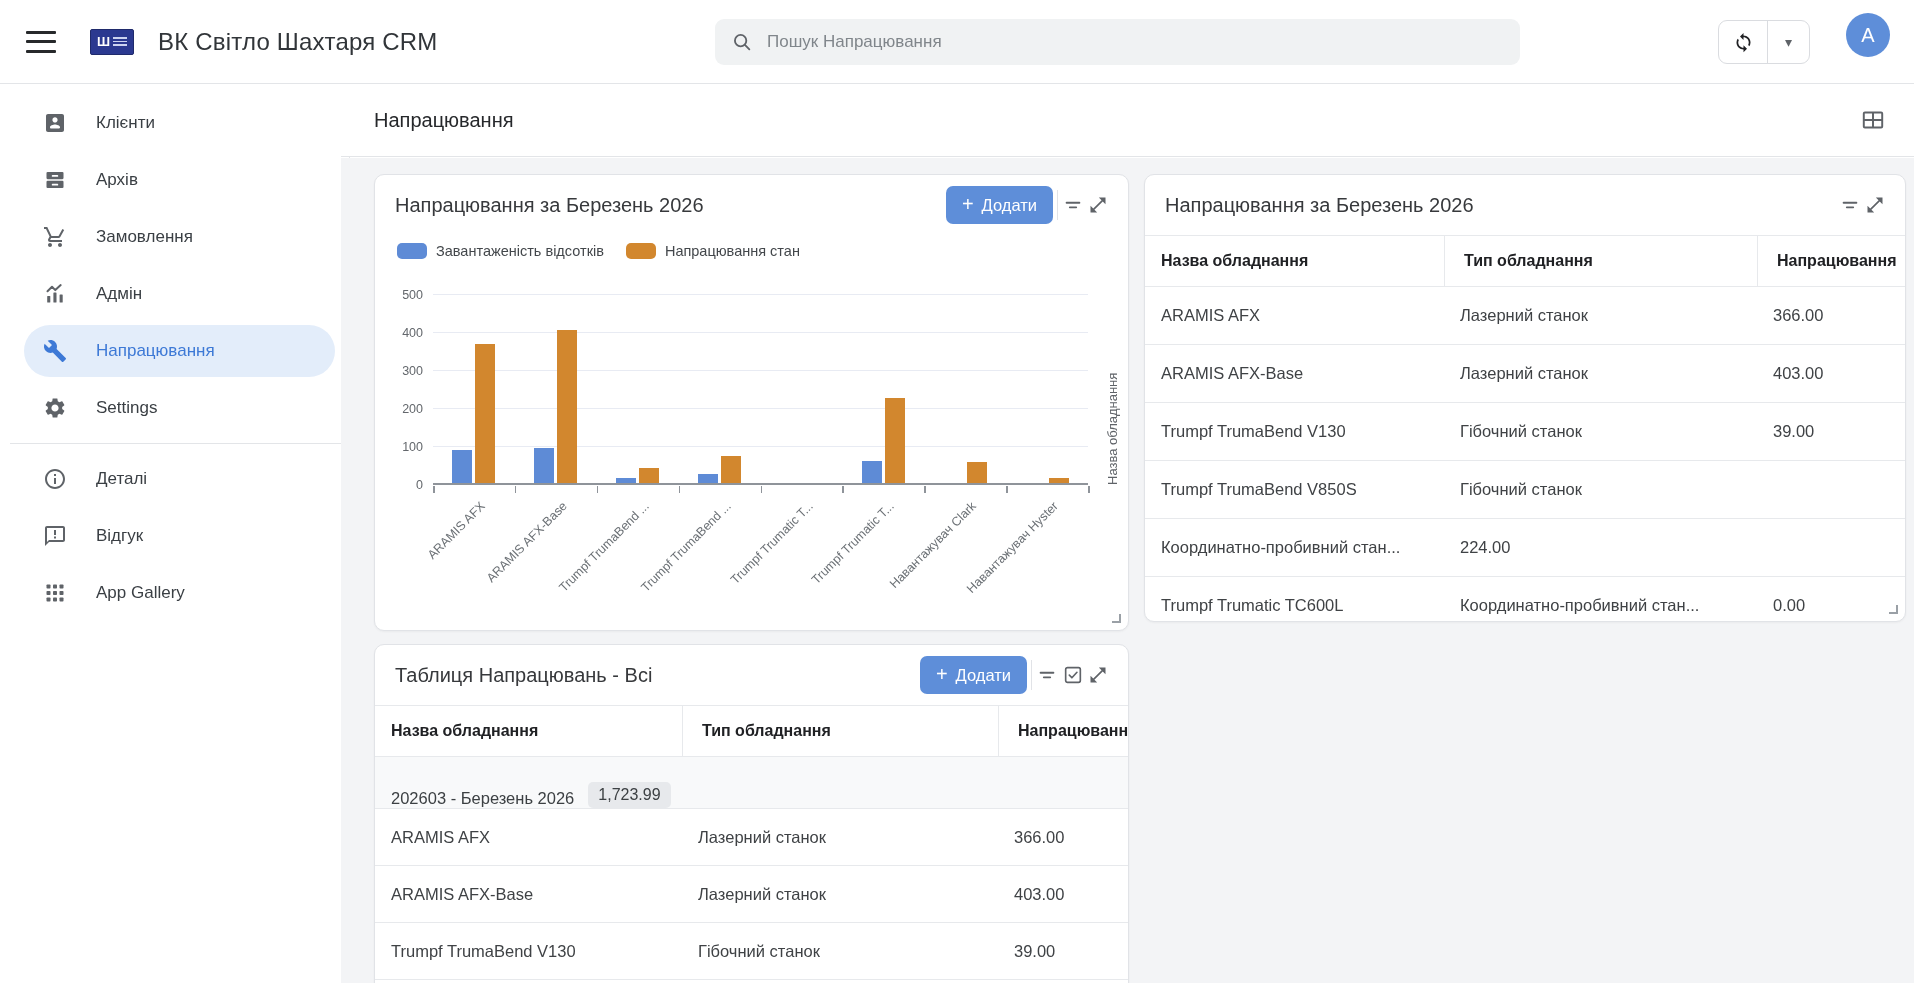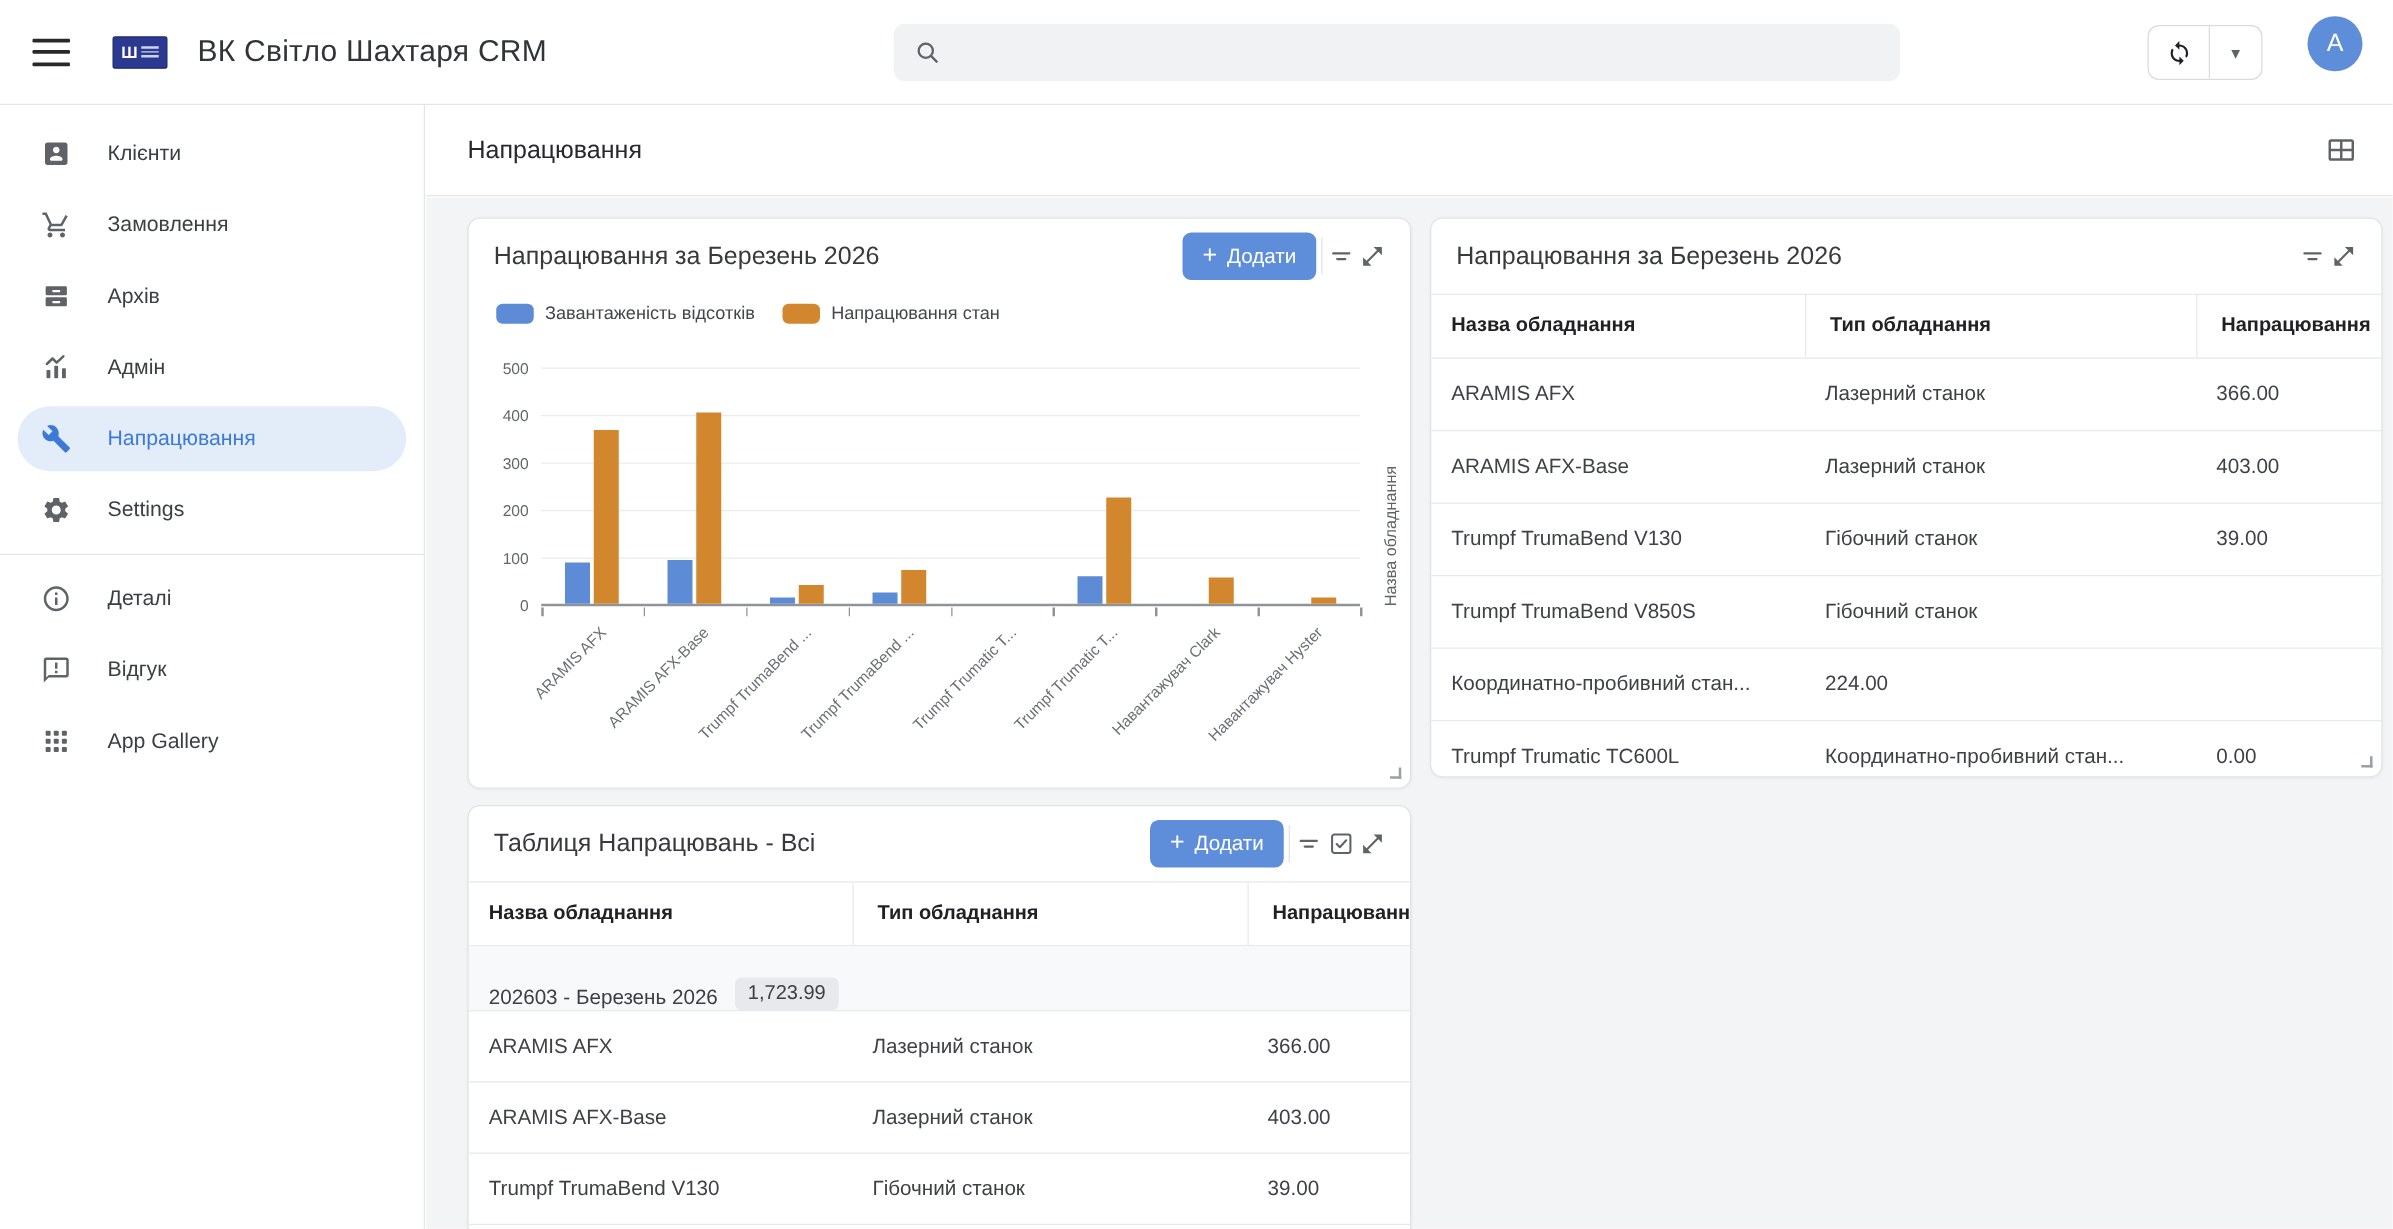--- a/index.html
+++ b/index.html
@@ -25,21 +25,21 @@
     font-family:"Liberation Sans", sans-serif; color:#3c4043; }
   .searchbox input::placeholder { color:#80868b; }
   .splitbtn { position:absolute; right:104px; top:20px; height:44px; display:flex; align-items:stretch;
     border:1px solid #dadce0; border-radius:9px; overflow:hidden; background:#fff; }
   .splitbtn .seg { display:flex; align-items:center; justify-content:center; width:48px; cursor:pointer; color:#202124; }
   .splitbtn .seg + .seg { border-left:1px solid #dadce0; width:42px; color:#5f6368; font-size:14px; }
   .avatar { position:absolute; right:24px; top:13px; width:44px; height:44px; border-radius:50%;
     background:#5e8ed9; color:#fff; font-size:20px; display:flex; align-items:center; justify-content:center; cursor:pointer; }
 
   
-  .sidebar { position:absolute; left:0; top:84px; width:340px; bottom:0; background:#fff;
+  .sidebar { position:absolute; left:10px; top:84px; width:340px; bottom:0; background:#fff;
     border-right:1px solid #e3e5e8; padding-top:8px; }
   .side-item { height:52px; margin:5px 14px; padding:0 0 0 19px; display:flex; align-items:center; gap:29px;
     border-radius:26px; cursor:pointer; }
   .side-item .icn { width:24px; height:24px; color:#5f6368; flex:0 0 auto; display:flex; }
   .side-item .lbl { font-size:17px; color:#3a3f44; white-space:nowrap; }
   .side-item.active { background:#e3edfa; }
   .side-item.active .icn { color:#3d79d6; }
   .side-item.active .lbl { color:#3d79d6; }
   .side-divider { height:1px; background:#e3e5e8; margin:9px 0 9px 0; }
 
@@ -125,20 +125,21 @@
         <i></i>
         <i></i>
       </span>
   </div>
   <div class="app-title">ВК Світло Шахтаря CRM</div>
   <div class="searchbox">
     <svg width="22" height="22" viewBox="0 0 24 24">
         <circle cx="10.5" cy="10.5" r="6.2" fill="none" stroke="currentColor" stroke-width="2"></circle>
         <path d="M15.2 15.2l4.8 4.8" stroke="currentColor" stroke-width="2" stroke-linecap="round"></path>
       </svg>
+    <input type="text" placeholder="Пошук Напрацювання" style="">
   </div>
   <div class="splitbtn">
     <div class="seg">
       <svg width="21" height="21" viewBox="0 0 24 24">
           <path fill="currentColor" d="M12 4V1L8 5l4 4V6c3.31 0 6 2.69 6 6 0 1.01-.25 1.97-.7 2.8l1.46 1.46C19.54 15.03 20 13.57 20 12c0-4.42-3.58-8-8-8zm0 14c-3.31 0-6-2.69-6-6 0-1.01.25-1.97.7-2.8L5.24 7.74C4.46 8.97 4 10.43 4 12c0 4.42 3.58 8 8 8v3l4-4-4-4v3z"></path>
         </svg>
     </div>
     <div class="seg">
       <span>▾</span>
     </div>
@@ -152,34 +153,34 @@
         <span class="icn">
           <svg width="24" height="24" viewBox="0 0 24 24">
             <path fill="currentColor" d="M19 3H5c-1.1 0-2 .9-2 2v14c0 1.1.9 2 2 2h14c1.1 0 2-.9 2-2V5c0-1.1-.9-2-2-2zm-7 3.3c1.44 0 2.6 1.16 2.6 2.6s-1.16 2.6-2.6 2.6-2.6-1.16-2.6-2.6 1.16-2.6 2.6-2.6zM17 16.6c0 .5-.4.9-.9.9H7.9c-.5 0-.9-.4-.9-.9v-.4c0-1.7 3.3-2.6 5-2.6s5 .9 5 2.6v.4z"></path>
           </svg>
         </span>
         <span class="lbl">Клієнти</span>
       </div>
       <div class="side-item">
         <span class="icn">
           <svg width="24" height="24" viewBox="0 0 24 24">
-            <path fill="currentColor" d="M7 18c-1.1 0-1.99.9-1.99 2S5.9 22 7 22s2-.9 2-2-.9-2-2-2zm10 0c-1.1 0-1.99.9-1.99 2s.89 2 1.99 2 2-.9 2-2-.9-2-2-2zm-9.83-3.25l.03-.12.9-1.63h7.45c.75 0 1.41-.41 1.75-1.03l3.86-7.01L19.42 4h-.01l-1.1 2-2.76 5H8.53l-.13-.27L6.16 6l-.95-2-.94-2H1v2h2l3.6 7.59-1.35 2.45c-.16.28-.25.61-.25.96 0 1.1.9 2 2 2h12v-2H7.42c-.13 0-.25-.11-.25-.25z"></path>
-          </svg>
-        </span>
-        <span class="lbl">Замовлення</span>
-      </div>
-      <div class="side-item">
-        <span class="icn">
-          <svg width="24" height="24" viewBox="0 0 24 24">
             <rect x="3.5" y="4" width="17" height="7.2" rx="1.1" fill="currentColor"></rect>
             <rect x="3.5" y="12.8" width="17" height="7.2" rx="1.1" fill="currentColor"></rect>
             <path d="M9.6 7.9h4.8M9.6 16.7h4.8" stroke="#fff" stroke-width="1.7" stroke-linecap="round" fill="none"></path>
           </svg>
         </span>
         <span class="lbl">Архів</span>
+      </div>
+      <div class="side-item">
+        <span class="icn">
+          <svg width="24" height="24" viewBox="0 0 24 24">
+            <path fill="currentColor" d="M7 18c-1.1 0-1.99.9-1.99 2S5.9 22 7 22s2-.9 2-2-.9-2-2-2zm10 0c-1.1 0-1.99.9-1.99 2s.89 2 1.99 2 2-.9 2-2-.9-2-2-2zm-9.83-3.25l.03-.12.9-1.63h7.45c.75 0 1.41-.41 1.75-1.03l3.86-7.01L19.42 4h-.01l-1.1 2-2.76 5H8.53l-.13-.27L6.16 6l-.95-2-.94-2H1v2h2l3.6 7.59-1.35 2.45c-.16.28-.25.61-.25.96 0 1.1.9 2 2 2h12v-2H7.42c-.13 0-.25-.11-.25-.25z"></path>
+          </svg>
+        </span>
+        <span class="lbl">Замовлення</span>
       </div>
       <div class="side-item">
         <span class="icn">
           <svg width="24" height="24" viewBox="0 0 24 24">
             <rect x="4.2" y="14" width="3.1" height="6.5" rx=".6" fill="currentColor"></rect>
             <rect x="10.4" y="10.5" width="3.1" height="10" rx=".6" fill="currentColor"></rect>
             <rect x="16.6" y="12.5" width="3.1" height="8" rx=".6" fill="currentColor"></rect>
             <path d="M4.5 9.2 9 4.8l3.3 3.3 5.4-5" fill="none" stroke="currentColor" stroke-width="2" stroke-linecap="round" stroke-linejoin="round"></path>
           </svg>
         </span>

